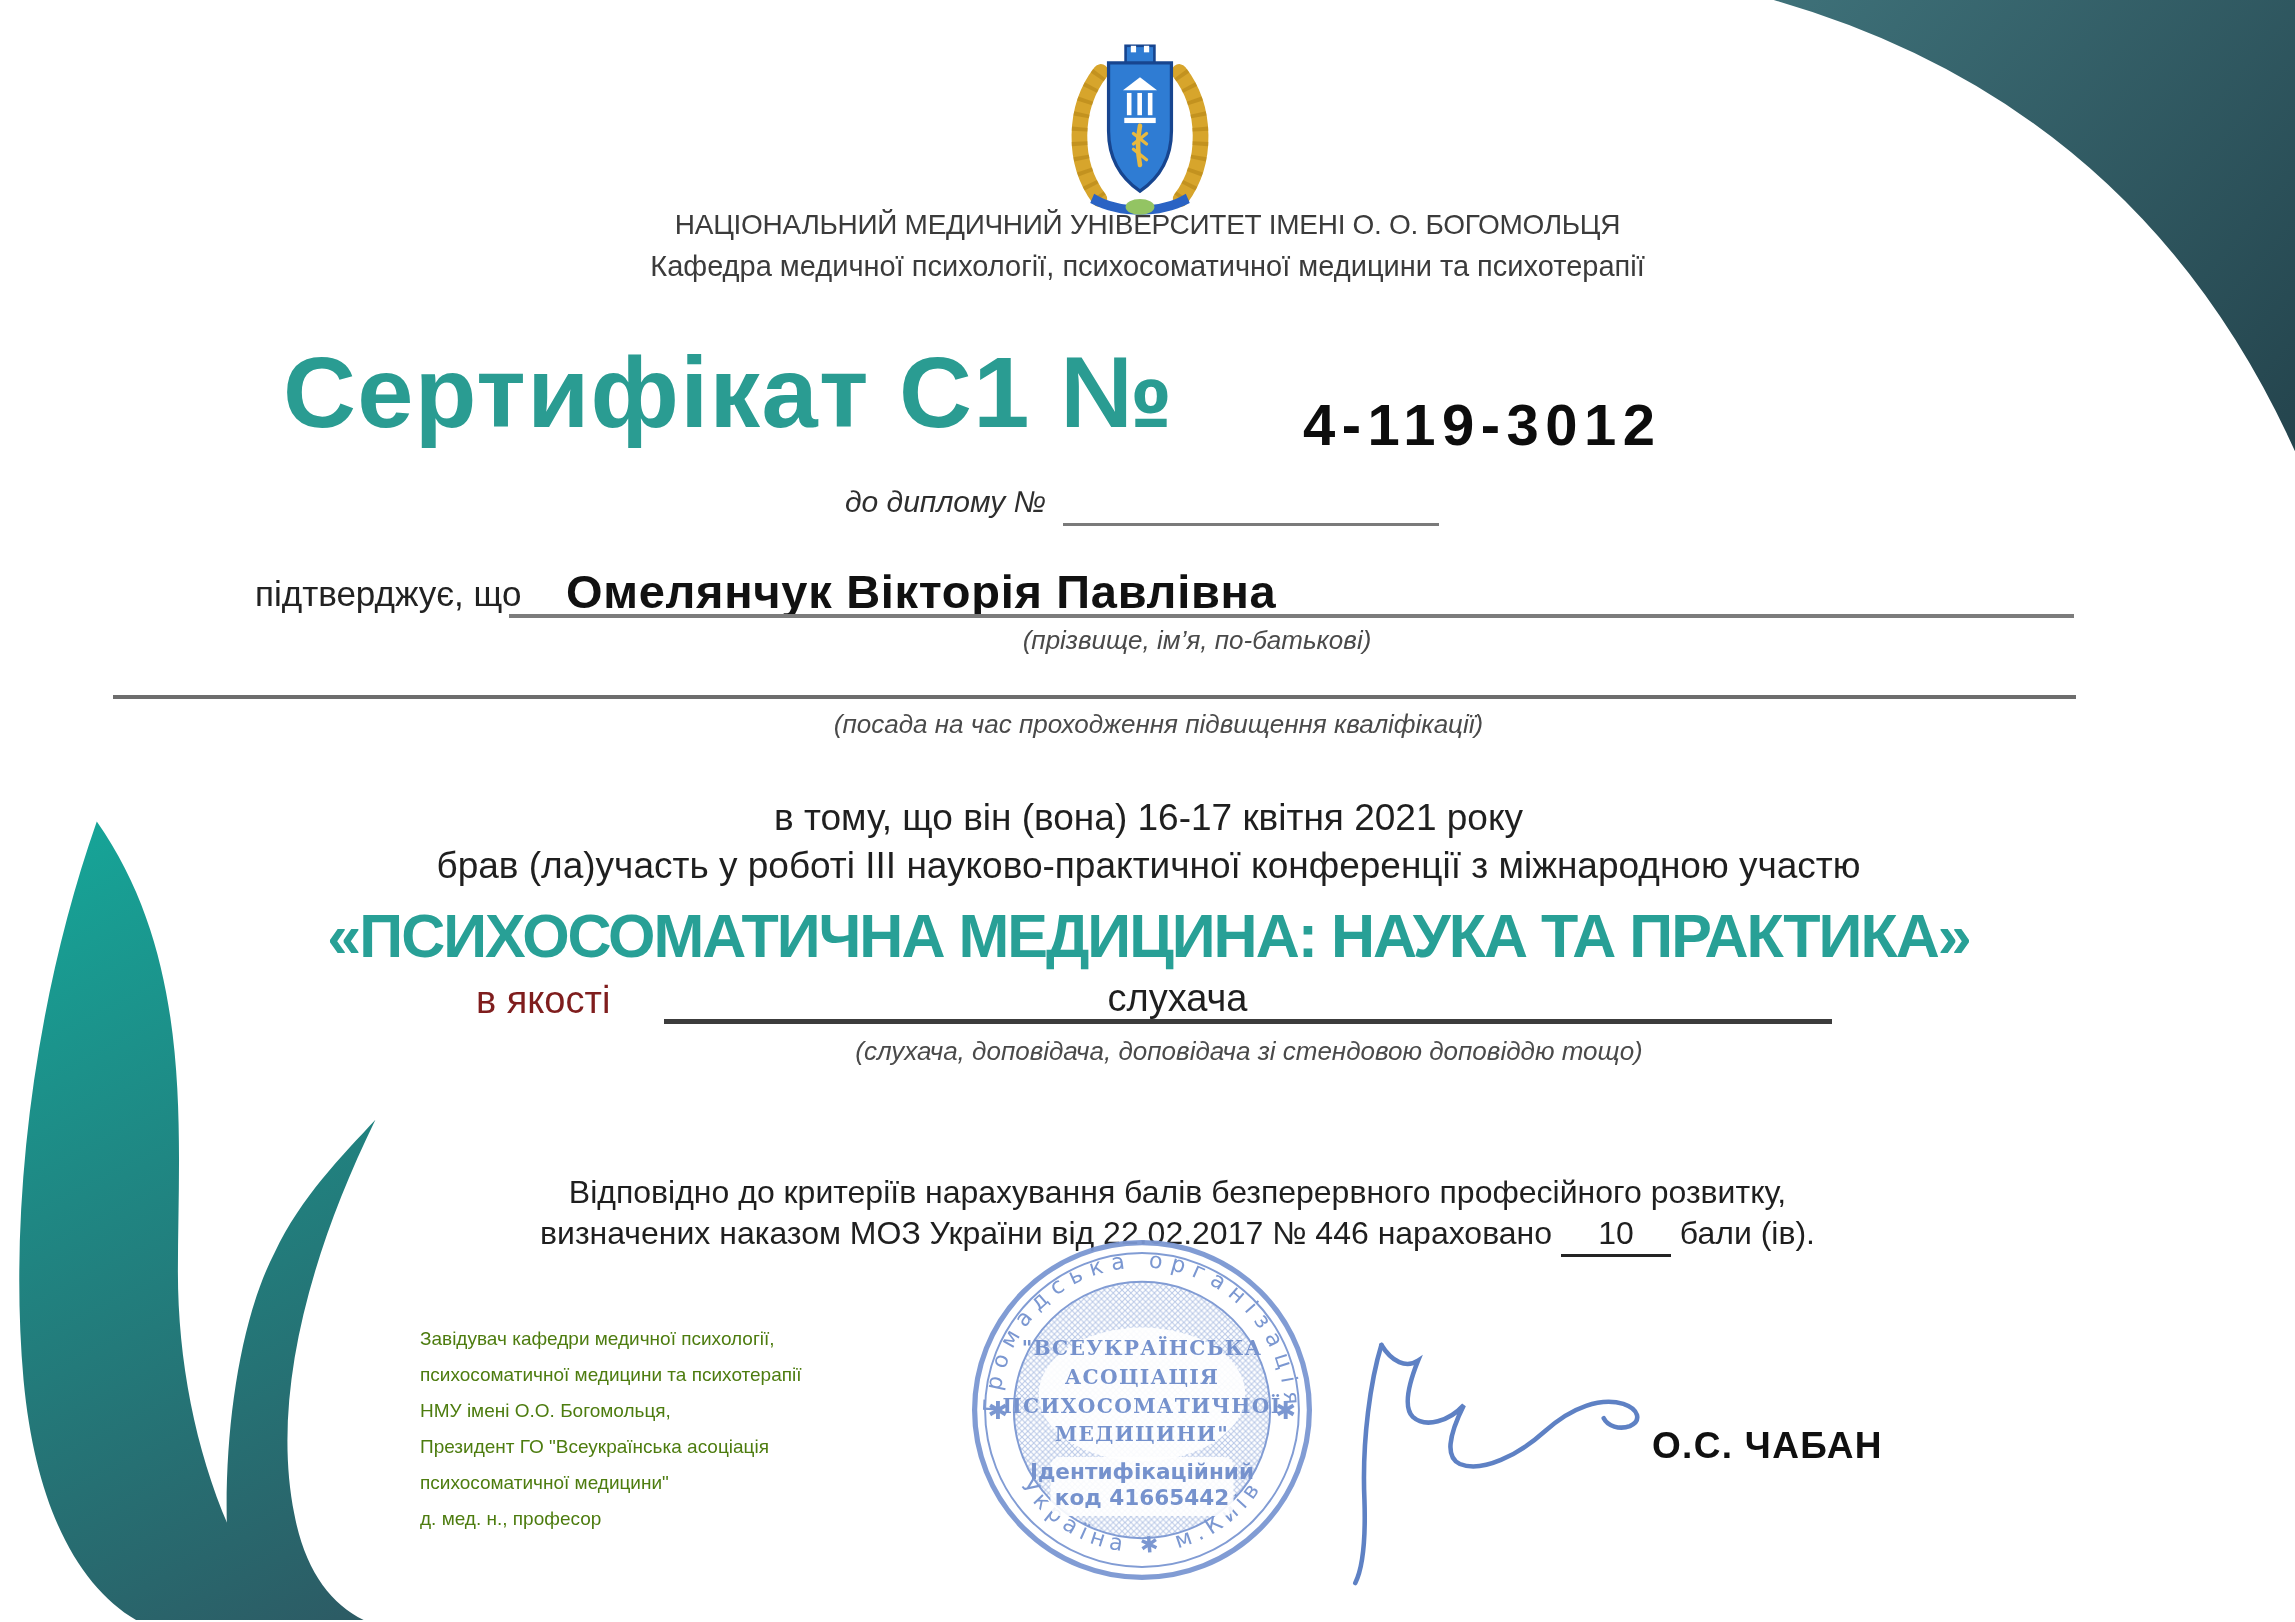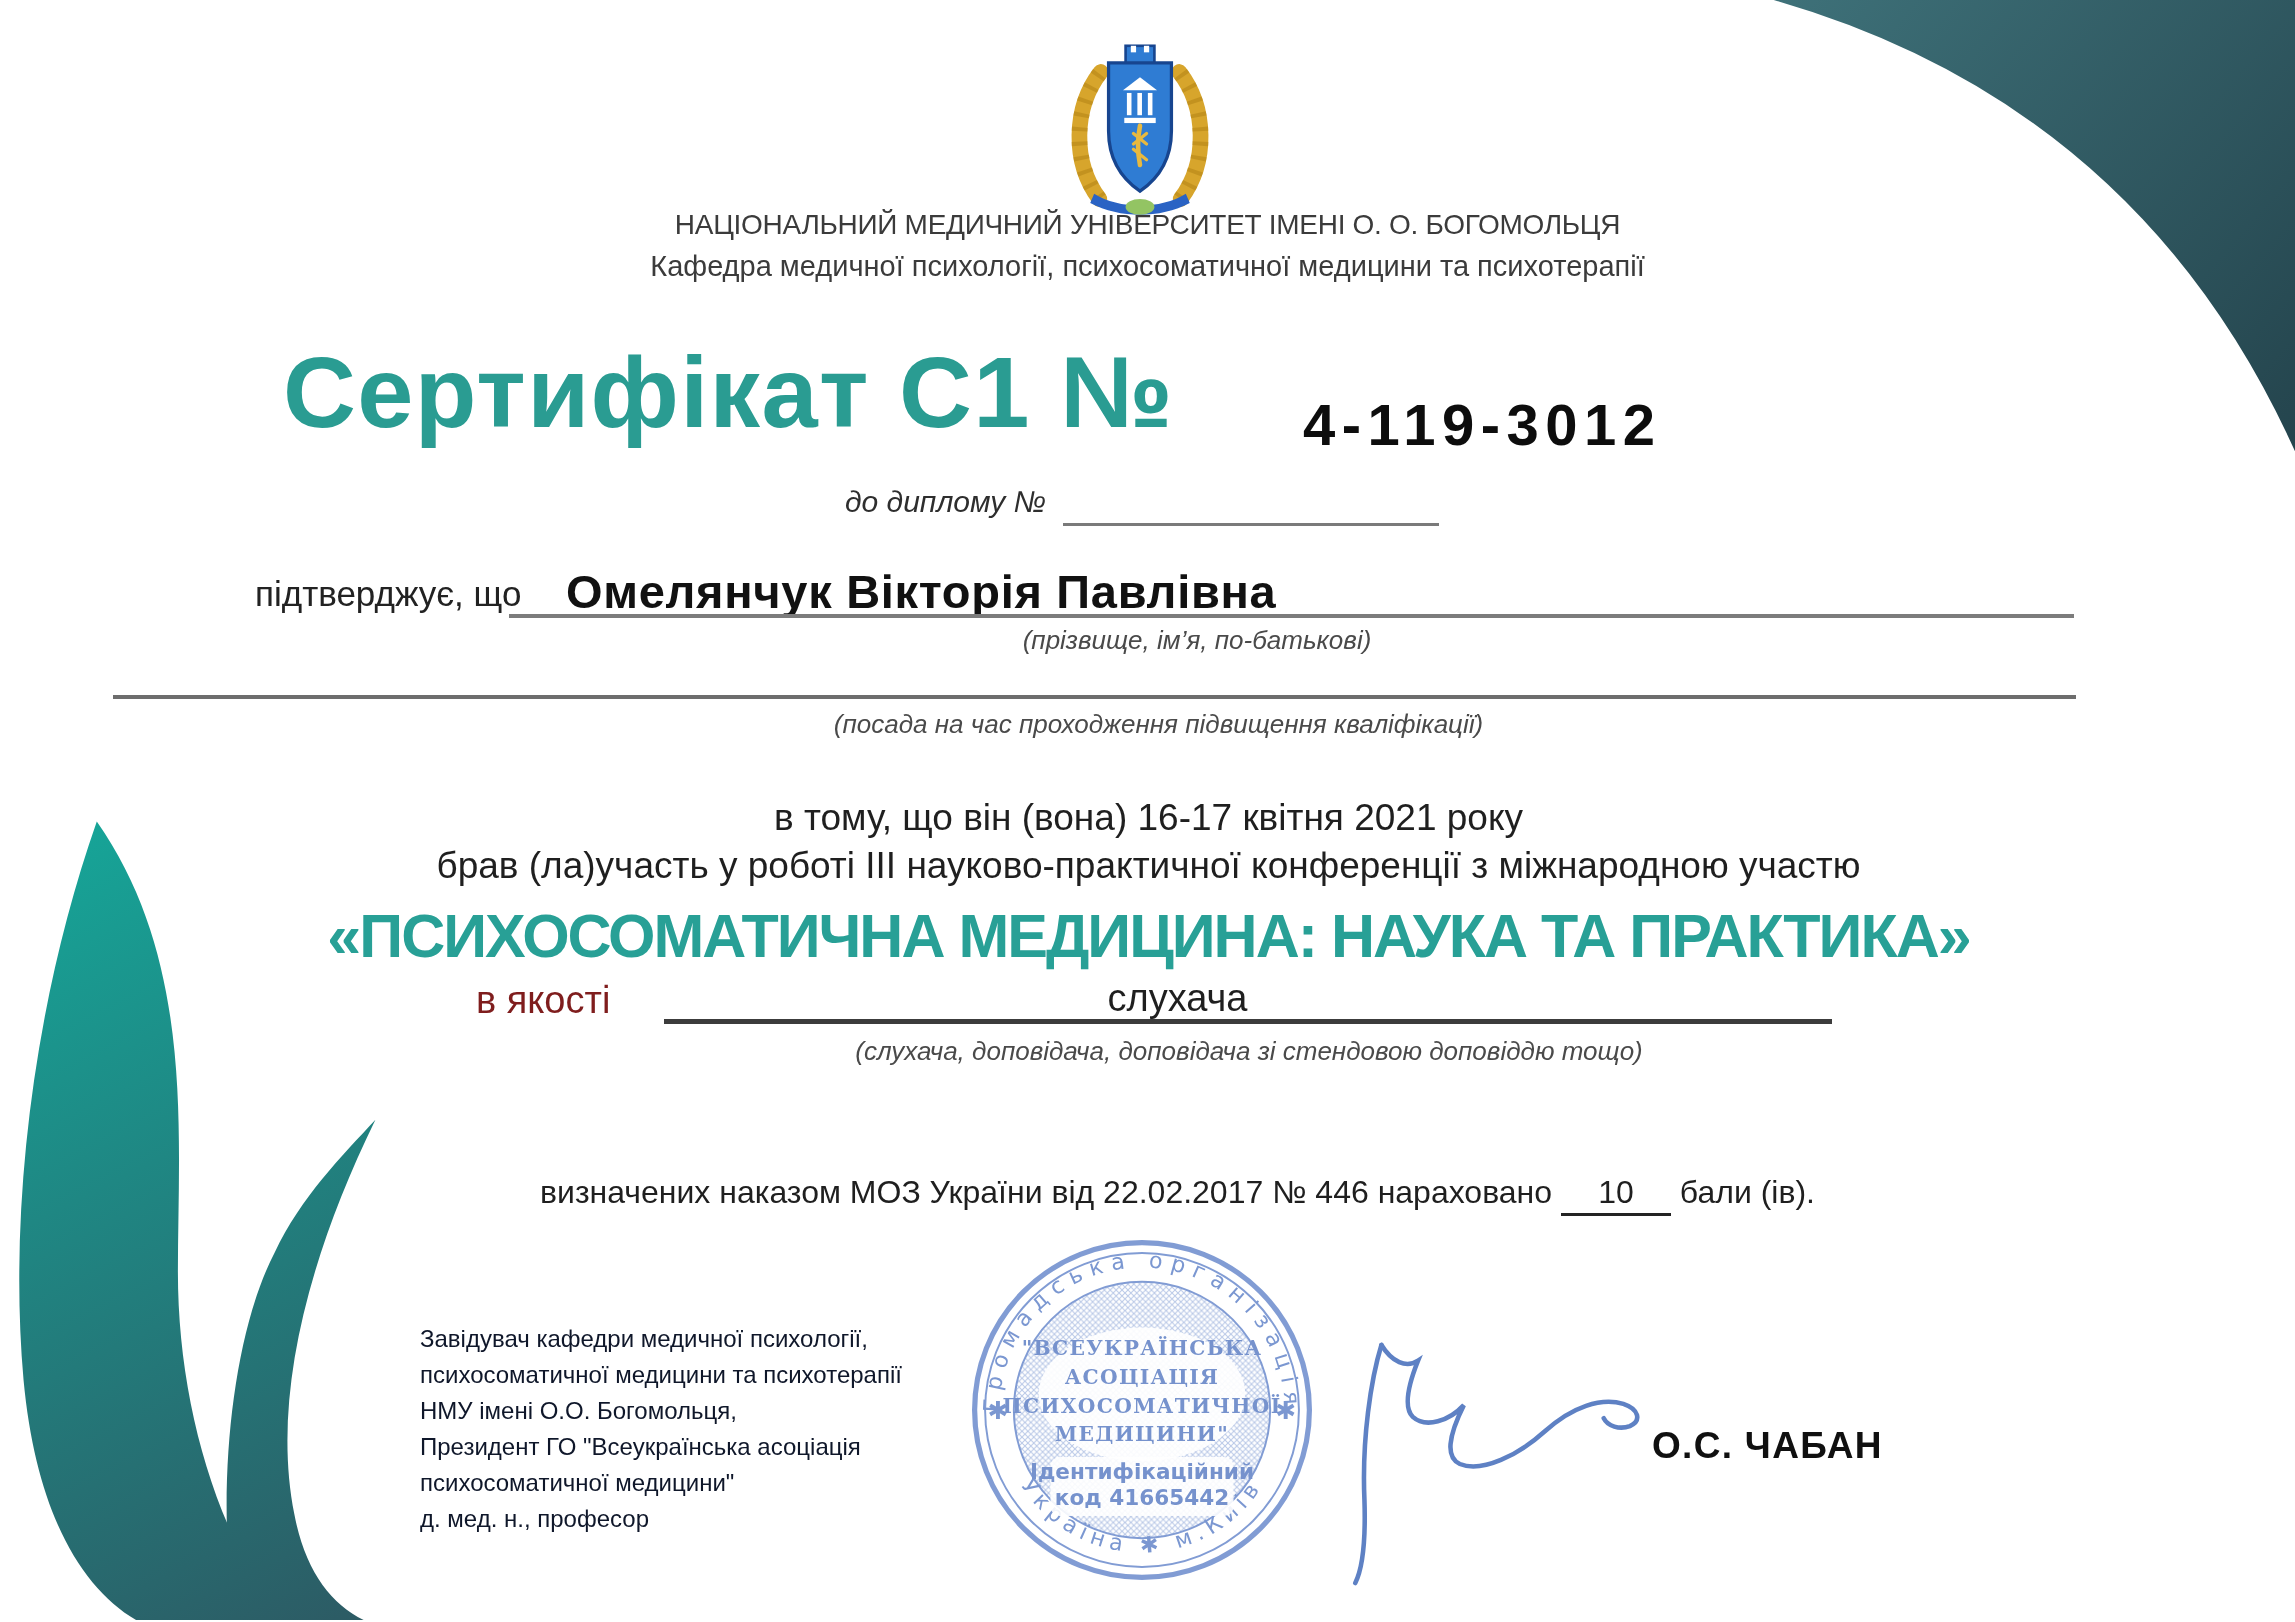--- a/index.html
+++ b/index.html
@@ -23,21 +23,21 @@
   .pos-caption{left:439px;top:709px;width:1439px;font-size:26px;font-style:italic;color:#4a4a4a;}
   .body1{left:118px;top:797px;width:2061px;font-size:37px;color:#1f1f1f;}
   .body2{left:118px;top:845px;width:2061px;font-size:37px;color:#1f1f1f;}
   .conf-title{left:118px;top:901px;width:2061px;font-size:61px;font-weight:bold;letter-spacing:-2px;color:#28a096;}
   .role-label{left:476px;top:979px;font-size:38px;color:#7f1d1d;}
   .role-value{left:981px;top:977px;width:393px;font-size:38px;color:#1f1f1f;text-align:center;}
   .role-caption{left:595px;top:1036px;width:1308px;font-size:26px;font-style:italic;color:#4a4a4a;}
   .city{left:177px;top:1091px;width:1963px;font-size:37px;color:#1f1f1f;}
   .credits{left:131px;top:1172px;width:2093px;font-size:32px;color:#1f1f1f;line-height:41px;}
   .credits-gap{display:inline-block;width:110px;border-bottom:3.3px solid #232323;text-align:center;}
-  .sig-block{left:420px;top:1321px;font-size:24px;line-height:36px;color:#0f172a;white-space:nowrap;}
+  .sig-block{left:420px;top:1321px;font-size:19px;line-height:36px;color:#4d7c0f;white-space:nowrap;}
   .stamp{position:absolute;left:972px;top:1240px;width:340px;height:340px;opacity:.95;}
   .signature{position:absolute;left:1318px;top:1318px;width:340px;height:275px;}
   .signatory-name{left:1652px;top:1425px;font-size:37px;font-weight:bold;letter-spacing:1.3px;color:#101010;}
   .stamp-ring-text{font-family:"DejaVu Sans", sans-serif;font-size:34px;letter-spacing:12px;fill:#7492cf;}
   .stamp-ring-text-b{font-family:"DejaVu Sans", sans-serif;font-size:34px;letter-spacing:9px;fill:#7492cf;}
   .stamp-caps{font-family:"DejaVu Serif", serif;font-weight:bold;font-size:31px;letter-spacing:2px;fill:#6f8dcb;text-anchor:middle;}
   .stamp-id{font-family:"DejaVu Sans", sans-serif;font-weight:bold;font-size:33px;fill:#6f8dcb;text-anchor:middle;}
   .stamp-star{font-family:"DejaVu Sans", sans-serif;font-size:38px;fill:#7492cf;text-anchor:middle;}
 </style>
 </head>
@@ -103,20 +103,21 @@
   <div class="abs conf-title centered">«ПСИХОСОМАТИЧНА МЕДИЦИНА: НАУКА ТА ПРАКТИКА»</div>
   <div class="abs body2 centered">брав (ла)участь у роботі ІІІ науково-практичної конференції з міжнародною участю</div>
 
   <div class="abs role-label">в якості</div>
   <div class="hline" style="left:664px;top:1019px;width:1168px;height:5.2px;background:#3c3c3c;"></div>
   <div class="abs role-caption centered">(слухача, доповідача, доповідача зі стендовою доповіддю тощо)</div>
   <div class="abs role-value">слухача</div>
 
 
   <div class="abs credits centered">
+    <div>Відповідно до критеріїв нарахування балів безперервного професійного розвитку,</div>
     <div>
       <span>визначених наказом МОЗ України від 22.02.2017 № 446 нараховано</span>
       <span class="credits-gap">10</span>
       <span>бали (ів).</span>
     </div>
   </div>
 
   <div class="abs sig-block">
     <div>Завідувач кафедри медичної психології,</div>
     <div>психосоматичної медицини та психотерапії</div>

